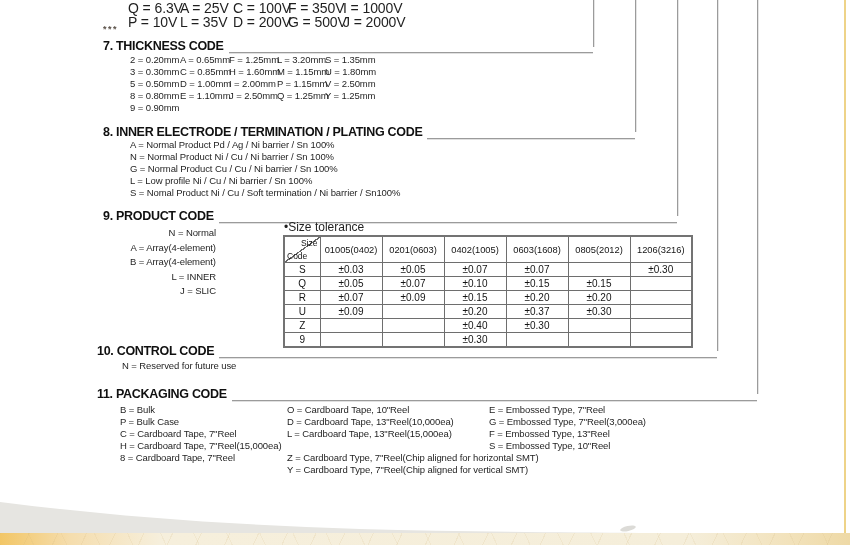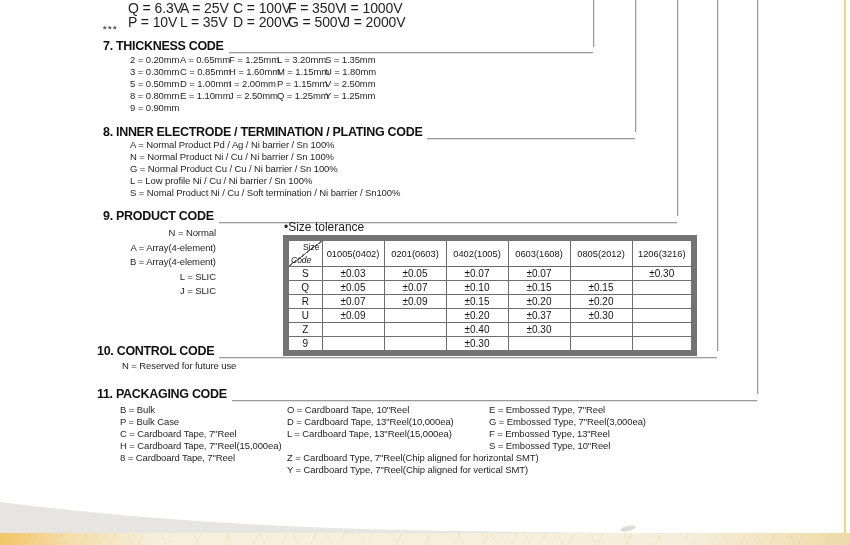--- a/index.html
+++ b/index.html
@@ -24,29 +24,29 @@
   .list{position:absolute;font-size:9.5px;letter-spacing:-0.1px;color:#1f1f1f;line-height:12px;white-space:nowrap;}
   .list.sp14 div{line-height:14.5px;text-align:right;}
   .list div{display:block;}
 
   
   .vline{position:absolute;top:0;width:1px;background:#9b9b9b;box-shadow:1px 0 0 rgba(0,0,0,0.10);}
 
   
   .tol-label{position:absolute;left:284px;top:220px;font-size:12px;color:#1f1f1f;}
   table.tol{position:absolute;left:283px;top:235px;border-collapse:collapse;table-layout:fixed;
-            border:6px solid #737373;background:#fff;}
+            border:2px solid #737373;background:#fff;}
   table.tol td,table.tol th{border:1px solid #6e6e6e;padding:0;text-align:center;font-weight:normal;overflow:hidden;}
   table.tol th{font-size:9.3px;height:25px;color:#141414;}
   table.tol td{font-size:10px;height:13px;color:#141414;}
   .colcode{width:36px;}
   .colsz{width:62px;}
   .corner{position:relative;background-image:linear-gradient(to bottom right,transparent calc(50% - 0.6px),#666 calc(50% - 0.6px),#666 calc(50% + 0.6px),transparent calc(50% + 0.6px));}
   .corner .ctop{position:absolute;top:1px;right:2px;font-size:8.5px;}
-  .corner .cbot{position:absolute;bottom:1px;left:2px;font-size:8.5px;font-style:italic;}
+  .corner .cbot{position:absolute;bottom:1px;left:2px;font-size:8.5px;}
 
   
   .gold-line{position:absolute;left:844px;top:0;width:2px;height:533px;background:#eed388;}
   .swoosh{position:absolute;left:0;top:495px;}
   .smudge{position:absolute;left:620px;top:526px;width:16px;height:5px;background:#dcdbd7;border-radius:50%;transform:rotate(-12deg);}
   .band{position:absolute;left:0;top:533px;width:850px;height:12px;
         background:
           repeating-linear-gradient(115deg, rgba(205,175,115,0.15) 0 1px, transparent 1px 26px),
           repeating-linear-gradient(65deg, rgba(205,175,115,0.12) 0 1px, transparent 1px 30px),
           linear-gradient(to right,#f2c666 0px,#f5ddad 70px,#f6efdc 160px,#f5eeda 690px,#f2e2bb 790px,#eed9a6 850px);}
@@ -124,21 +124,21 @@
   </div>
 
   <div class="sec" style="left:103px;top:209px;width:574px">
     <span class="stitle">9. PRODUCT CODE</span>
     <span class="srule"></span>
   </div>
   <div class="list sp14" style="left:130px;top:226px">
     <div>N = Normal</div>
     <div>A = Array(4-element)</div>
     <div>B = Array(4-element)</div>
-    <div>L = SLIC</div>
+    <div>L = INNER</div>
     <div>J = SLIC</div>
   </div>
 
   <div class="tol-label">•Size tolerance</div>
 
   <table class="tol">
     <colgroup>
       <col class="colcode">
         <col class="colsz">
         <col class="colsz">

